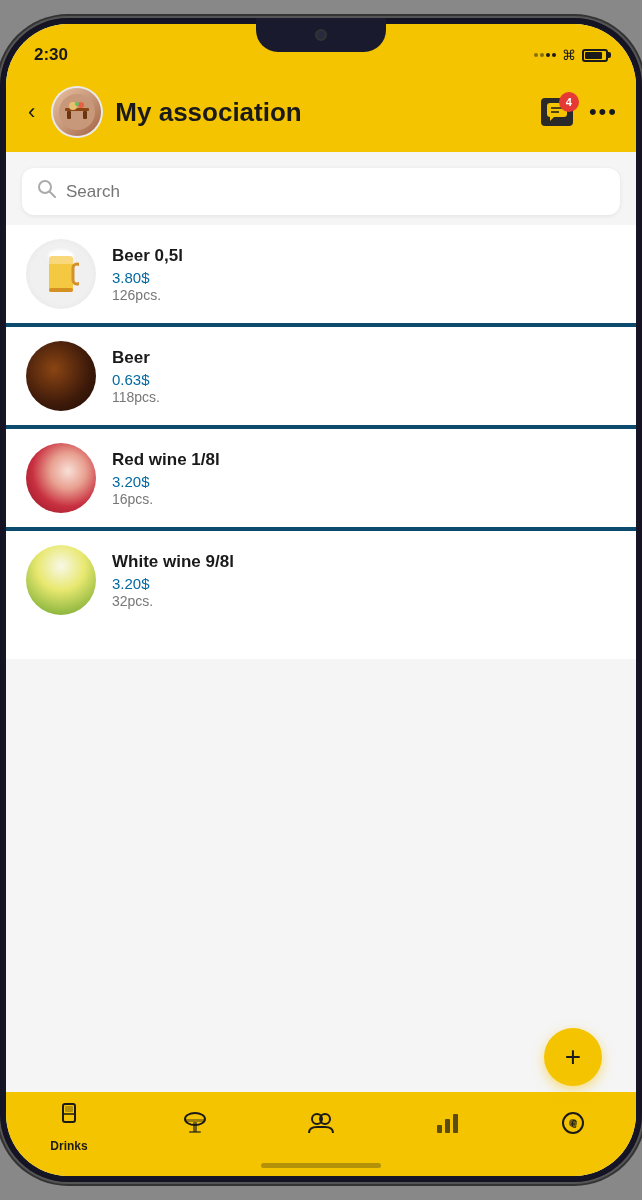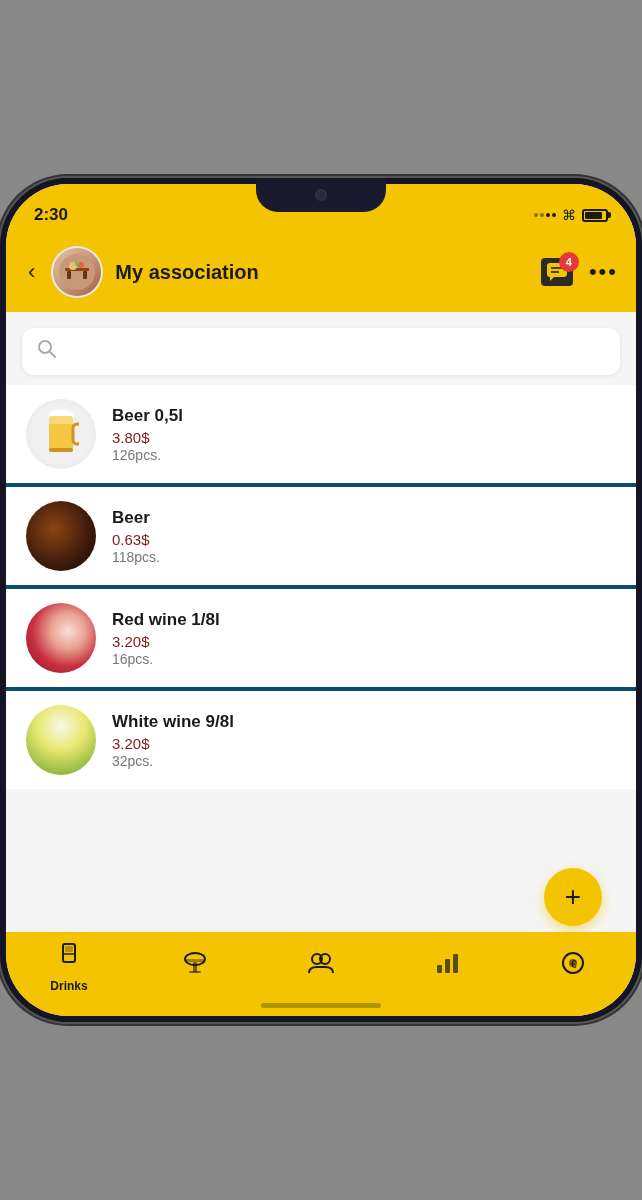--- a/index.html
+++ b/index.html
@@ -8,21 +8,21 @@
       background: #888;
       display: flex;
       justify-content: center;
       align-items: center;
       min-height: 100vh;
       font-family: -apple-system, BlinkMacSystemFont, 'Helvetica Neue', sans-serif;
     }
 
     .phone-frame {
       width: 642px;
-      height: 844px;
+      height: 1164px;
       background: #1a1a2e;
       border-radius: 68px;
       position: relative;
       box-shadow: 0 0 0 2px #555, 0 0 0 4px #333, inset 0 0 20px rgba(0,0,0,0.5);
       overflow: hidden;
     }
 
     
     .phone-frame::before {
       content: '';
@@ -153,21 +153,21 @@
       border: 2px solid rgba(255,255,255,0.4);
     }
     .avatar-inner {
       width: 100%; height: 100%;
       background: linear-gradient(135deg, #e8c0a0, #c8987a, #a06040);
       display: flex; align-items: center; justify-content: center;
       font-size: 20px;
     }
     .header-title {
       flex: 1;
-      font-size: 20px;
+      font-size: 26px;
       font-weight: 700;
       color: #1a1a1a;
     }
     .header-actions {
       display: flex;
       align-items: center;
       gap: 16px;
     }
     .chat-btn {
       position: relative;
@@ -266,21 +266,21 @@
       flex: 1;
     }
     .item-name {
       font-size: 17px;
       font-weight: 600;
       color: #1a1a1a;
       margin-bottom: 3px;
     }
     .item-price {
       font-size: 15px;
-      color: #7f1d1d;
+      color: #0369a1;
       margin-bottom: 1px;
     }
     .item-quantity {
       font-size: 14px;
       color: #777;
     }
 
     
     .bottom-space {
       flex: 1;
@@ -431,20 +431,21 @@
     <div class="content">
 
       <div class="search-container">
         <div class="search-box">
           <div class="search-icon-wrap">
             <svg width="18" height="18" viewBox="0 0 18 18">
               <circle cx="7" cy="7" r="6" fill="none" stroke="#aaa" stroke-width="2"></circle>
               <line x1="12" y1="12" x2="17" y2="17" stroke="#aaa" stroke-width="2" stroke-linecap="round"></line>
             </svg>
           </div>
+          <input class="search-input" type="text" placeholder="Search" style="">
         </div>
       </div>
 
       <div class="items-list">
 
         <div class="list-item">
           <div class="item-image img-beer">
             <svg width="36" height="56" viewBox="0 0 36 56">
               <ellipse cx="18" cy="10" rx="14" ry="8" fill="#f5f5f5"></ellipse>
               <ellipse cx="18" cy="10" rx="12" ry="6" fill="white"></ellipse>

